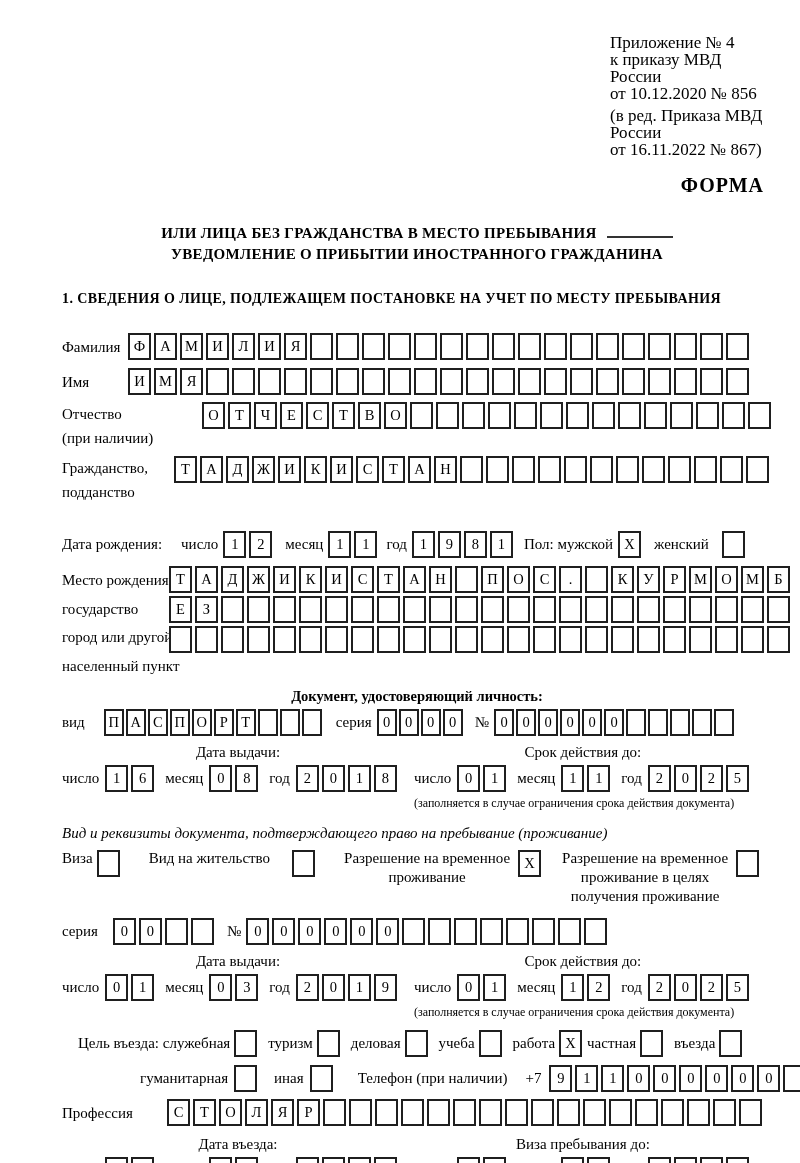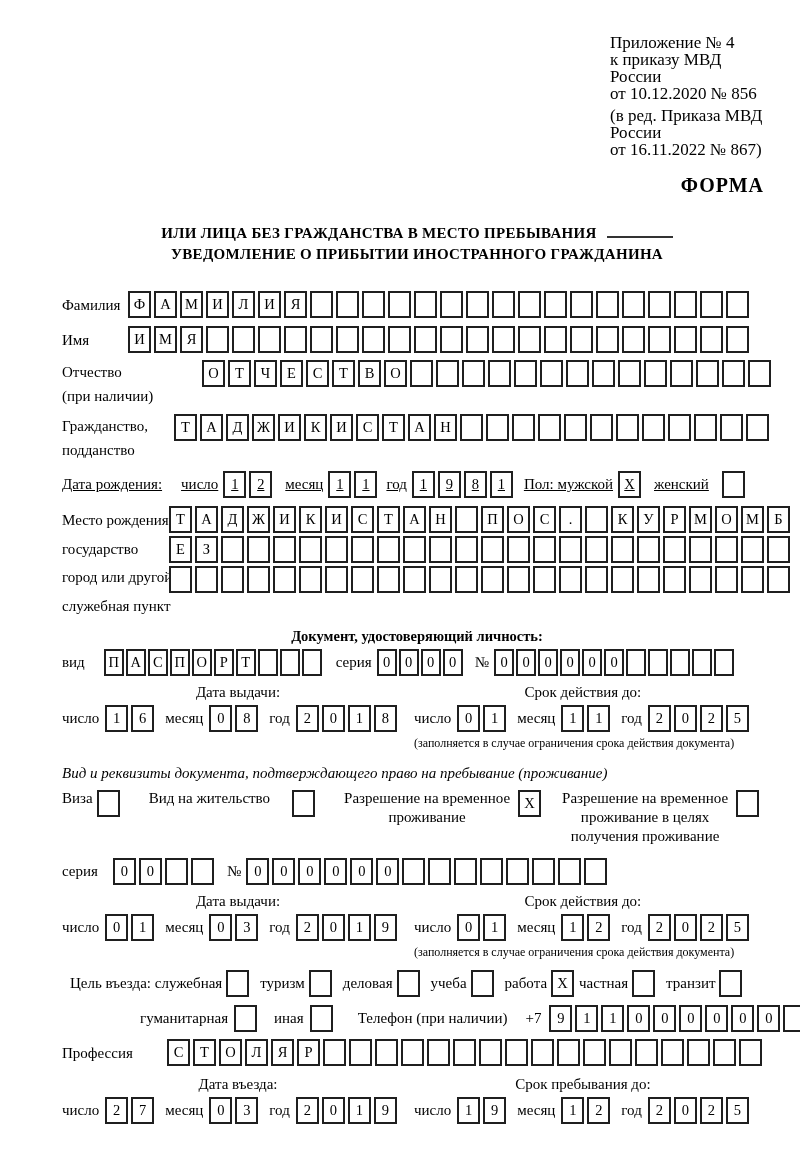--- a/index.html
+++ b/index.html
@@ -52,21 +52,21 @@
   .para { margin-top:10px; line-height:24px;font-style:italic; }
 
   .visa-row { display:flex; align-items:flex-start; margin-top:4px; }
   .visa-item { display:flex; align-items:flex-start; }
   .visa-lbl { line-height:19px; white-space:nowrap; }
   .visa-lbl.center { text-align:center; }
   .visa-row .cells { margin-left:8px; margin-top:1px; }
 
   .purpose-row { display:flex; align-items:center; margin-top:10px; flex-wrap:nowrap; }
   .purpose-row .inline-lbl { margin:0 4px 0 8px; }
-  .purpose-row .inline-lbl.first { margin-left:8px; }
+  .purpose-row .inline-lbl.first { margin-left:16px; }
 
   .phone-row { display:flex; align-items:center; margin-top:8px; padding-left:78px; }
   .phone-row .inline-lbl { margin:0 6px 0 10px; }
   .phone-row .inline-lbl.first { margin-left:0; }
   .phone-lbl { margin-left:22px !important; margin-right:10px !important; }
 </style>
 </head>
 <body>
 
 <div class="page">
@@ -81,20 +81,21 @@
     </div>
   </div>
 
   <div class="forma">ФОРМА</div>
 
   <div class="title">
     <div><span>ИЛИ ЛИЦА БЕЗ ГРАЖДАНСТВА В МЕСТО ПРЕБЫВАНИЯ</span><span class="blank-line"></span></div>
     <div>УВЕДОМЛЕНИЕ О ПРИБЫТИИ ИНОСТРАННОГО ГРАЖДАНИНА</div>
   </div>
 
+  <div class="sec-heading">1. СВЕДЕНИЯ О ЛИЦЕ, ПОДЛЕЖАЩЕМ ПОСТАНОВКЕ НА УЧЕТ ПО МЕСТУ ПРЕБЫВАНИЯ</div>
 
   <div class="frow" style="margin-top:26px;">
     <div class="flabel w66 lh29">Фамилия</div>
     <div class="cells">
         <span class="cell">Ф</span>
         <span class="cell">А</span>
         <span class="cell">М</span>
         <span class="cell">И</span>
         <span class="cell">Л</span>
         <span class="cell">И</span>
@@ -205,21 +206,21 @@
         <span class="cell"></span>
         <span class="cell"></span>
         <span class="cell"></span>
         <span class="cell"></span>
         <span class="cell"></span>
         <span class="cell"></span>
         <span class="cell"></span>
       </div>
   </div>
 
-  <div class="frow" style="align-items:center; margin-top:9px;text-decoration:underline;">
+  <div class="frow" style="align-items:center; margin-top:27px;">
     <span class="inline-lbl first">Дата рождения:</span>
     <span class="inline-lbl" style="margin-left:14px;">число</span>
     <span class="cells">
         <span class="cell">1</span>
         <span class="cell">2</span>
       </span>
     <span class="inline-lbl">месяц</span>
     <span class="cells">
         <span class="cell">1</span>
         <span class="cell">1</span>
@@ -239,21 +240,21 @@
     <span class="cells" style="margin-left:8px;">
         <span class="cell"></span>
       </span>
   </div>
 
   <div class="frow" style="margin-top:8px;">
     <div class="flabel w103 lh29">
       <div style="white-space:nowrap;">Место рождения:</div>
       <div>государство</div>
       <div style="white-space:nowrap;">город или другой</div>
-      <div style="white-space:nowrap;">служебная пункт</div>
+      <div style="white-space:nowrap;">населенный пункт</div>
     </div>
     <div style="margin-left:4px;">
       <div class="cells" style="margin-bottom:3px;">
           <span class="cell">Т</span>
           <span class="cell">А</span>
           <span class="cell">Д</span>
           <span class="cell">Ж</span>
           <span class="cell">И</span>
           <span class="cell">К</span>
           <span class="cell">И</span>
@@ -548,21 +549,21 @@
         <span class="cell"></span>
       </span>
     <span class="inline-lbl">работа</span>
     <span class="cells">
         <span class="cell">X</span>
       </span>
     <span class="inline-lbl" style="margin-left:2px;">частная</span>
     <span class="cells">
         <span class="cell"></span>
       </span>
-    <span class="inline-lbl">транзит</span>
+    <span class="inline-lbl">въезда</span>
     <span class="cells">
         <span class="cell"></span>
       </span>
   </div>
 
   <div class="phone-row">
     <span class="inline-lbl first">гуманитарная</span>
     <span class="cells">
         <span class="cell"></span>
       </span>
@@ -632,21 +633,21 @@
         <span class="inline-lbl">год</span>
         <span class="cells">
             <span class="cell">2</span>
             <span class="cell">0</span>
             <span class="cell">1</span>
             <span class="cell">9</span>
           </span>
       </div>
     </div>
     <div class="dgroup right">
-      <div class="dcap">Срок пребывания до:</div>
+      <div class="dcap">Виза пребывания до:</div>
       <div class="dfields">
         <span class="inline-lbl first">число</span>
         <span class="cells">
             <span class="cell">1</span>
             <span class="cell">9</span>
           </span>
         <span class="inline-lbl">месяц</span>
         <span class="cells">
             <span class="cell">1</span>
             <span class="cell">2</span>

